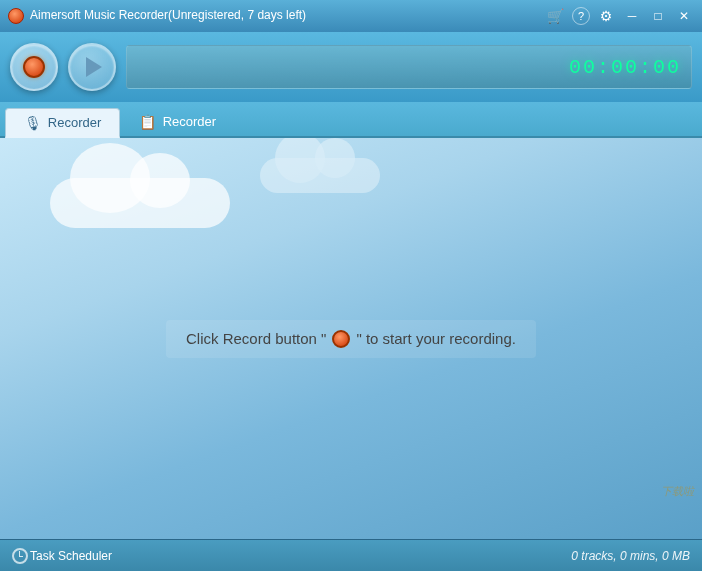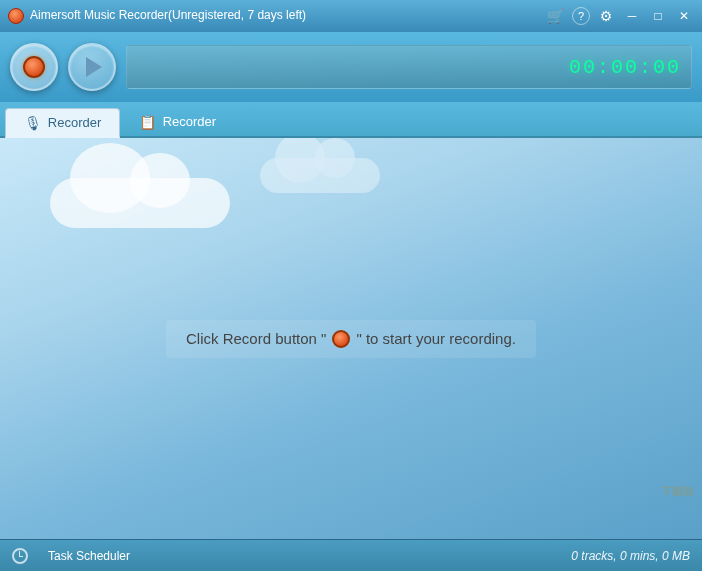--- a/index.html
+++ b/index.html
@@ -250,21 +250,21 @@
       flex-shrink: 0;
     }
 
     
     #status-bar {
       background: linear-gradient(to bottom, #4a9cc0, #3a88aa);
       height: 32px;
       display: flex;
       align-items: center;
       padding: 8px 12px;
-      gap: 20px;
+      gap: 2px;
       border-top: 1px solid #2a6688;
     }
     .status-clock-icon {
       width: 16px;
       height: 16px;
       border: 2px solid rgba(255,255,255,0.7);
       border-radius: 50%;
       position: relative;
       display: flex;
       align-items: center;
@@ -301,20 +301,21 @@
     }
 
     
     #watermark {
       position: absolute;
       bottom: 40px;
       right: 8px;
       opacity: 0.4;
       font-size: 11px;
       color: #cc8800;
+      font-style: italic;
       z-index: 5;
     }
   </style>
 </head>
 <body>
 
 <div id="title-bar">
   <div id="title-bar-left">
     <div class="app-icon-circle"></div>
     <span id="title-text">Aimersoft Music Recorder(Unregistered, 7 days left)</span>

